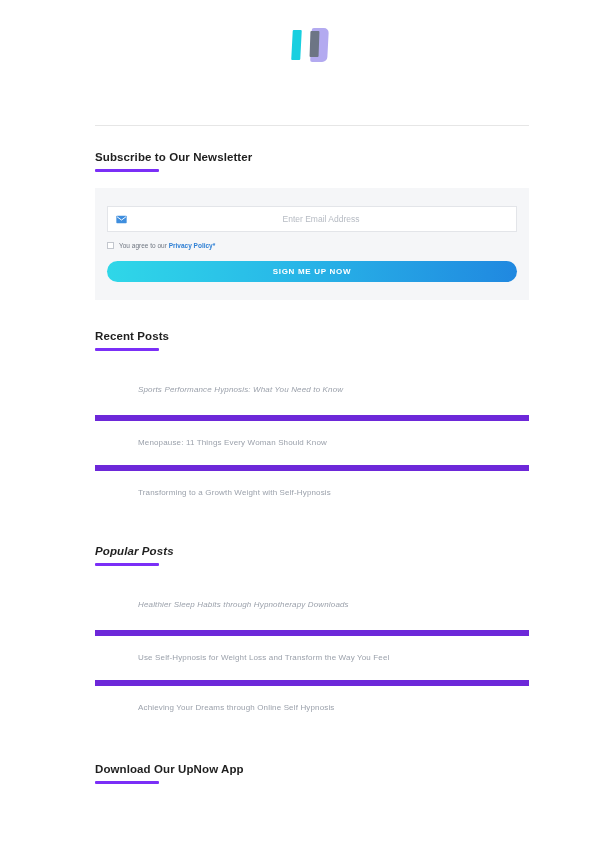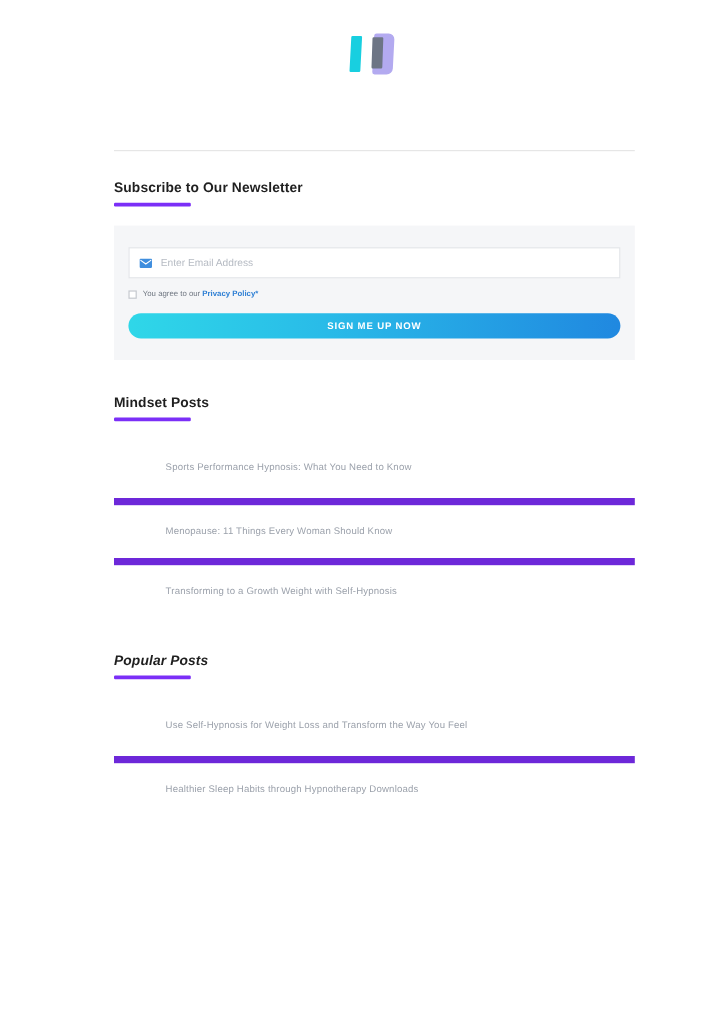--- a/index.html
+++ b/index.html
@@ -131,20 +131,21 @@
   .email-input {
     flex: 1 1 auto;
     border: none;
     outline: none;
     background: transparent;
     font-family: "Liberation Sans", sans-serif;
     font-size: 8.5px;
     color: #9aa0a8;
     padding: 0;
     height: 100%;
+    text-align: center;
   }
   .email-input::placeholder {
     color: #b6bbc3;
     font-size: 8.5px;
   }
 
   .consent-row {
     display: flex;
     align-items: center;
     margin-top: 9px;
@@ -196,20 +197,21 @@
   .post-item {
     border-top: 6px solid #6d28d9;
     height: 50px;
     display: flex;
     align-items: center;
     box-sizing: border-box;
   }
   .post-item:first-child {
     border-top: none;
     margin-top: 14px;
+    font-style: italic;
   }
   .post-title {
     font-size: 8px;
     color: #9ba1ab;
     line-height: 12px;
     padding-left: 43px;
     letter-spacing: 0.15px;
   }
 
   .block-gap { height: 29px; }
@@ -251,21 +253,21 @@
         <span class="consent-check"></span>
         <span class="consent-text"><span>You agree to our </span><a class="consent-link" href="#">Privacy Policy*</a></span>
       </div>
 
       <button class="signup-btn">SIGN ME UP NOW</button>
     </div>
 
     <div class="block-gap"></div>
 
     <div class="section-head" style="padding-top:0;">
-      <div class="section-title">Mindset Posts</div>
+      <div class="section-title">Recent Posts</div>
       <div class="section-rule"></div>
     </div>
 
     <div class="post-list">
       <div class="post-item">
         <span class="post-title">Sports Performance Hypnosis: What You Need to Know</span>
       </div>
       <div class="post-item">
         <span class="post-title">Menopause: 11 Things Every Woman Should Know</span>
       </div>
@@ -276,26 +278,33 @@
 
     <div class="block-gap"></div>
 
     <div class="section-head" style="padding-top:0;font-style:italic;">
       <div class="section-title">Popular Posts</div>
       <div class="section-rule"></div>
     </div>
 
     <div class="post-list">
       <div class="post-item">
+        <span class="post-title">Healthier Sleep Habits through Hypnotherapy Downloads</span>
+      </div>
+      <div class="post-item">
         <span class="post-title">Use Self-Hypnosis for Weight Loss and Transform the Way You Feel</span>
       </div>
       <div class="post-item">
-        <span class="post-title">Healthier Sleep Habits through Hypnotherapy Downloads</span>
+        <span class="post-title">Achieving Your Dreams through Online Self Hypnosis</span>
       </div>
     </div>
 
     <div class="block-gap" style="height:32px;"></div>
 
+    <div class="section-head" style="padding-top:0;">
+      <div class="section-title">Download Our UpNow App</div>
+      <div class="section-rule"></div>
+    </div>
 
     <div class="bottom-area"></div>
 
   </div>
 </div>
 
 </body></html>

